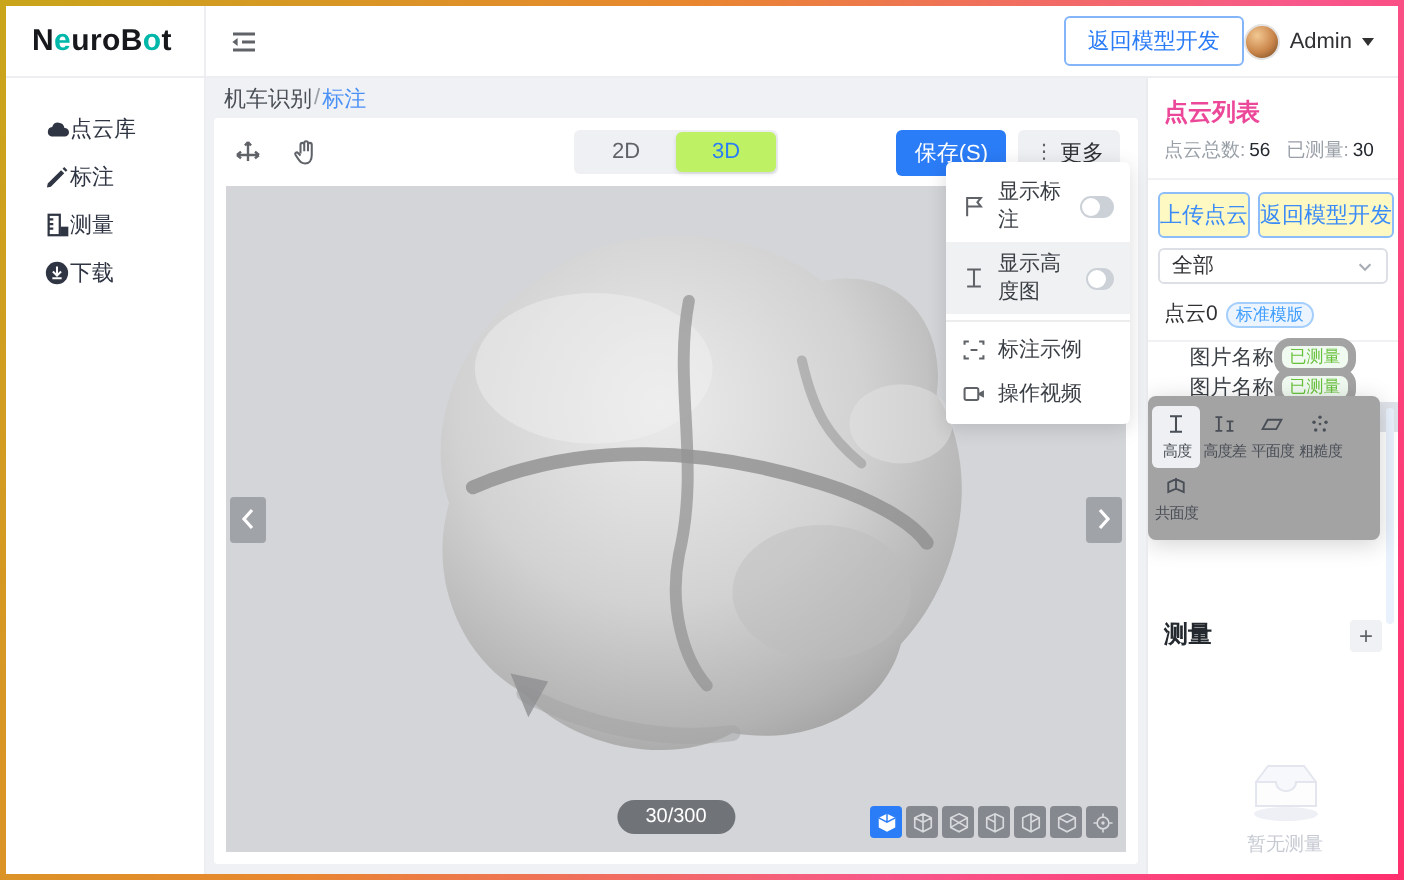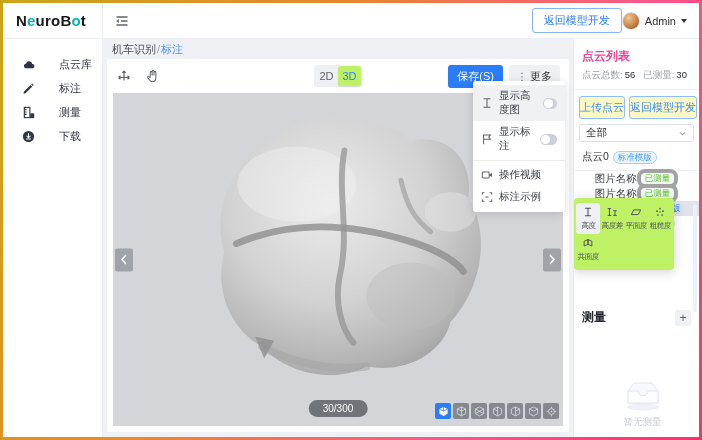--- a/index.html
+++ b/index.html
@@ -20,34 +20,34 @@
     padding:4px 11px; border-radius:3px; cursor:pointer; }
   .user { display:flex; align-items:center; gap:5px; font-size:11px; color:#303133; }
   .avatar { width:18px; height:18px; border-radius:50%;
     background:radial-gradient(circle at 35% 30%, #f2c892, #c9854a 55%, #6e4520); border:1px solid #e3e3e3; }
   .caret-down { width:0; height:0; border-left:3.5px solid transparent; border-right:3.5px solid transparent;
     border-top:4px solid #303133; }
 
   
   .body { flex:1; display:flex; min-height:0; }
   .sidebar { flex:0 0 100px; background:#fff; border-right:1px solid #eceef1; padding-top:13px; }
-  .side-item { display:flex; align-items:center; gap:24px; height:24px; padding-left:19px;
+  .side-item { display:flex; align-items:center; gap:0; height:24px; padding-left:19px;
     font-size:11px; color:#2f3542; cursor:pointer; }
   .side-item svg { color:#2f3542; }
 
   .main { flex:1; min-width:0; background:#eff1f4; display:flex; flex-direction:column; padding:0 4px; position:relative; }
   .breadcrumb { flex:0 0 20px; display:flex; align-items:center; font-size:11px; padding-left:5px; gap:1px; }
   .bc-parent { color:#4a4f57; } .bc-sep { color:#9aa0a8; } .bc-current { color:#4a90f5; }
 
   .card { flex:1; background:#fff; margin-bottom:5px; border-radius:2px; display:flex; flex-direction:column; min-height:0; }
   .card-toolbar { flex:0 0 34px; display:flex; align-items:center; padding:0 9px; position:relative; }
   .view-icons { display:flex; gap:13px; color:#5f6368; }
   .seg { position:absolute; left:50%; transform:translateX(-50%); display:flex; background:#eef0f3;
     border-radius:3px; padding:1px; }
-  .seg-item { width:23px; height:20px; display:flex; align-items:center; justify-content:center;
+  .seg-item { width:50px; height:20px; display:flex; align-items:center; justify-content:center;
     font-size:11px; color:#5f6368; border-radius:3px; cursor:pointer; }
   .seg-item.active { background:#bef264; color:#2b7cf7; box-shadow:0 1px 2px rgba(0,0,0,.12); }
   .actions { margin-left:auto; display:flex; gap:6px; align-items:center; }
   .save-btn { background:#2b7cf7; color:#fff; border:none; font-size:11px; padding:4px 9px;
     border-radius:3px; cursor:pointer; }
   .more-btn { background:#eef0f3; color:#303133; border:none; font-size:11px; padding:4px 8px;
     border-radius:3px; cursor:pointer; display:flex; align-items:center; gap:3px; }
   .more-dots { color:#5f6368; font-size:10px; }
 
   .canvas { flex:1; margin:0 6px 6px; background:#d3d5d8; position:relative; overflow:hidden; }
@@ -94,21 +94,21 @@
   .rp-row { display:flex; align-items:center; justify-content:center; height:15px;
     padding:0 8px; font-size:10.5px; color:#3a3f45; cursor:pointer; }
   .rp-row.selected { background:#e0e4ea; }
   .pill { font-size:8.5px; padding:0 4px; border-radius:8px; line-height:11px; white-space:nowrap; }
   .pill-green { color:#67c23a; background:#f0faf1; border:4px solid #a3a3a3; }
   .pill-gray  { color:#b0b3b8; background:#f7f7f8; border:1px solid #e3e3e6; }
   .row-action { display:flex; align-items:center; gap:4px; }
   .close-x { color:#9096a0; font-size:10px; }
   .action-link { color:#3a8bf7; font-size:9px; }
 
-  .tool-pop { position:absolute; left:0; top:159px; width:100px; background:#bef264; border-radius:4px;
+  .tool-pop { position:absolute; left:0; top:159px; width:116px; background:#a3a3a3; border-radius:4px;
     box-shadow:0 2px 12px rgba(0,0,0,.18); padding:5px 2px; z-index:5; display:flex; flex-wrap:wrap; }
   .tool { width:24px; display:flex; flex-direction:column; align-items:center; gap:2px; padding:3px 0;
     border-radius:3px; color:#4a4f57; cursor:pointer; }
   .tool.active { background:#eef0f3; }
   .tool-label { font-size:8px; letter-spacing:-.5px; white-space:nowrap; transform:scale(.95); }
   .tool svg { color:#4a4f57; }
 
   .rp-measure { display:flex; align-items:center; justify-content:space-between; padding:0 8px; margin-top:78px; }
   .rp-measure-title { font-weight:bold; font-size:12px; color:#24292f; }
   .add-btn { width:16px; height:16px; border:none; background:#eff1f4; border-radius:2px; color:#5f6368;
@@ -283,47 +283,47 @@
                   <circle cx="6" cy="6" r="3.2"></circle>
                   <path d="M6 0.8 V2.6 M6 9.4 V11.2 M0.8 6 H2.6 M9.4 6 H11.2"></path>
                   <circle cx="6" cy="6" r="0.9" fill="currentColor" stroke="none"></circle>
                 </svg>
             </button>
           </div>
         </div>
       </div>
 
       <div class="dropdown">
+        <div class="menu-item">
+          <svg width="12" height="12" viewBox="0 0 14 14" fill="none" stroke="currentColor" stroke-width="1.2">
+              <path d="M3 1.8 V13 M3 2.3 H11 L9 4.8 L11 7.3 H3"></path>
+            </svg>
+          <span>显示标注</span>
+          <span class="toggle"></span>
+        </div>
         <div class="menu-item hl">
           <svg width="12" height="12" viewBox="0 0 14 14" fill="none" stroke="currentColor" stroke-width="1.2">
               <path d="M3 2 H11 M3 12 H11 M7 2 V12"></path>
             </svg>
           <span>显示高度图</span>
           <span class="toggle"></span>
         </div>
+        <div class="menu-divider"></div>
         <div class="menu-item">
           <svg width="12" height="12" viewBox="0 0 14 14" fill="none" stroke="currentColor" stroke-width="1.2">
-              <path d="M3 1.8 V13 M3 2.3 H11 L9 4.8 L11 7.3 H3"></path>
-            </svg>
-          <span>显示标注</span>
-          <span class="toggle"></span>
-        </div>
-        <div class="menu-divider"></div>
+              <path d="M1.5 4 V2 H4 M10 2 H12.5 V4 M12.5 10 V12 H10 M4 12 H1.5 V10 M5 7 H9"></path>
+            </svg>
+          <span>标注示例</span>
+        </div>
         <div class="menu-item">
           <svg width="12" height="12" viewBox="0 0 14 14" fill="none" stroke="currentColor" stroke-width="1.2">
               <rect x="1.5" y="3.5" width="8" height="7" rx="1"></rect>
               <path d="M9.5 6.5 L12.8 4.8 V9.2 L9.5 7.5 Z" fill="currentColor" stroke="none"></path>
             </svg>
           <span>操作视频</span>
-        </div>
-        <div class="menu-item">
-          <svg width="12" height="12" viewBox="0 0 14 14" fill="none" stroke="currentColor" stroke-width="1.2">
-              <path d="M1.5 4 V2 H4 M10 2 H12.5 V4 M12.5 10 V12 H10 M4 12 H1.5 V10 M5 7 H9"></path>
-            </svg>
-          <span>标注示例</span>
         </div>
       </div>
     </div>
 
     <aside class="rightpanel">
       <div class="rp-title">点云列表</div>
       <div class="rp-stats">
         <span><span>点云总数:</span><b>56</b></span>
         <span><span>已测量:</span><b>30</b></span>
       </div>

